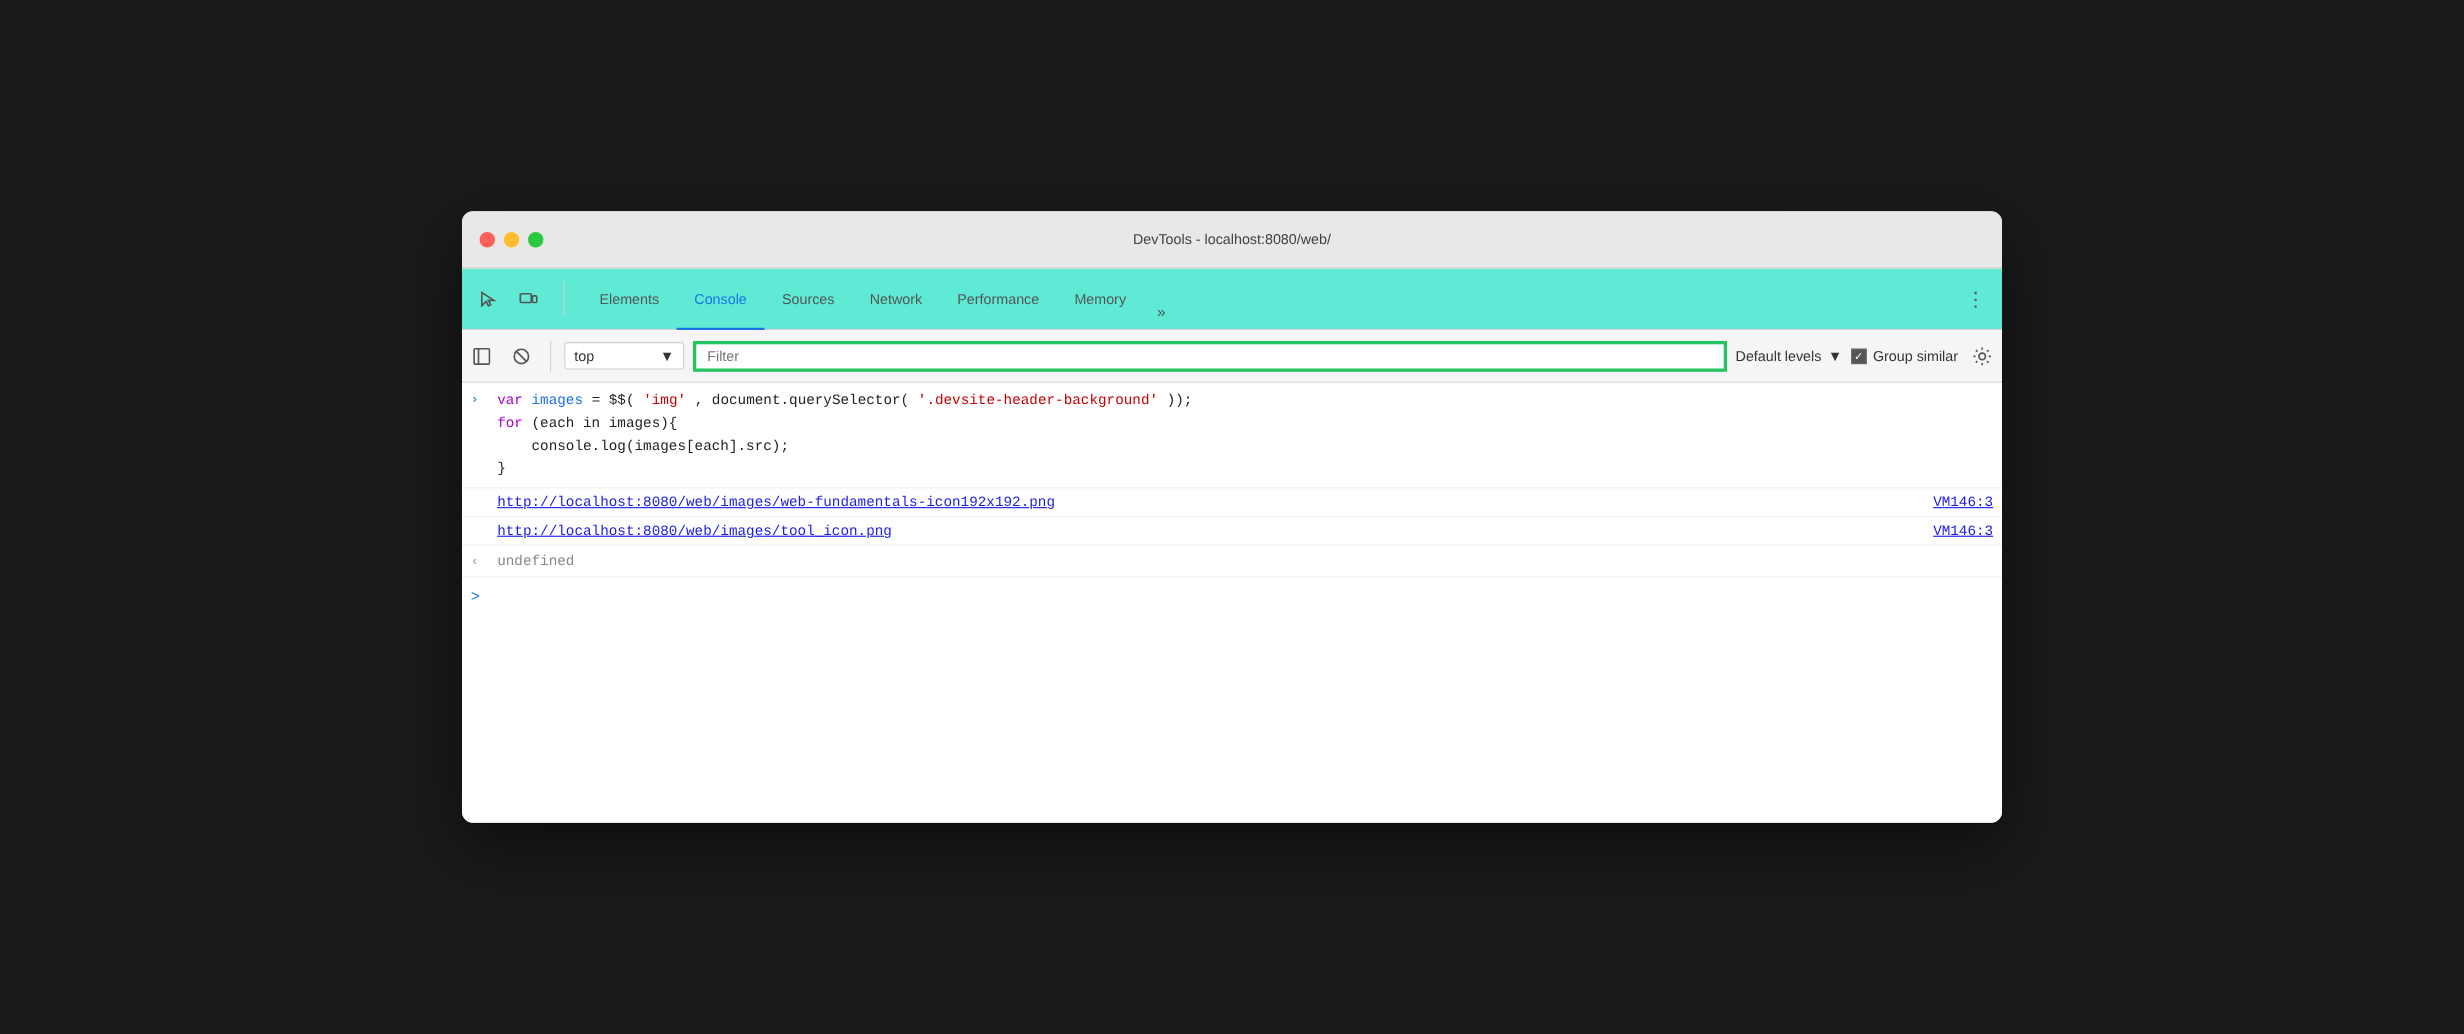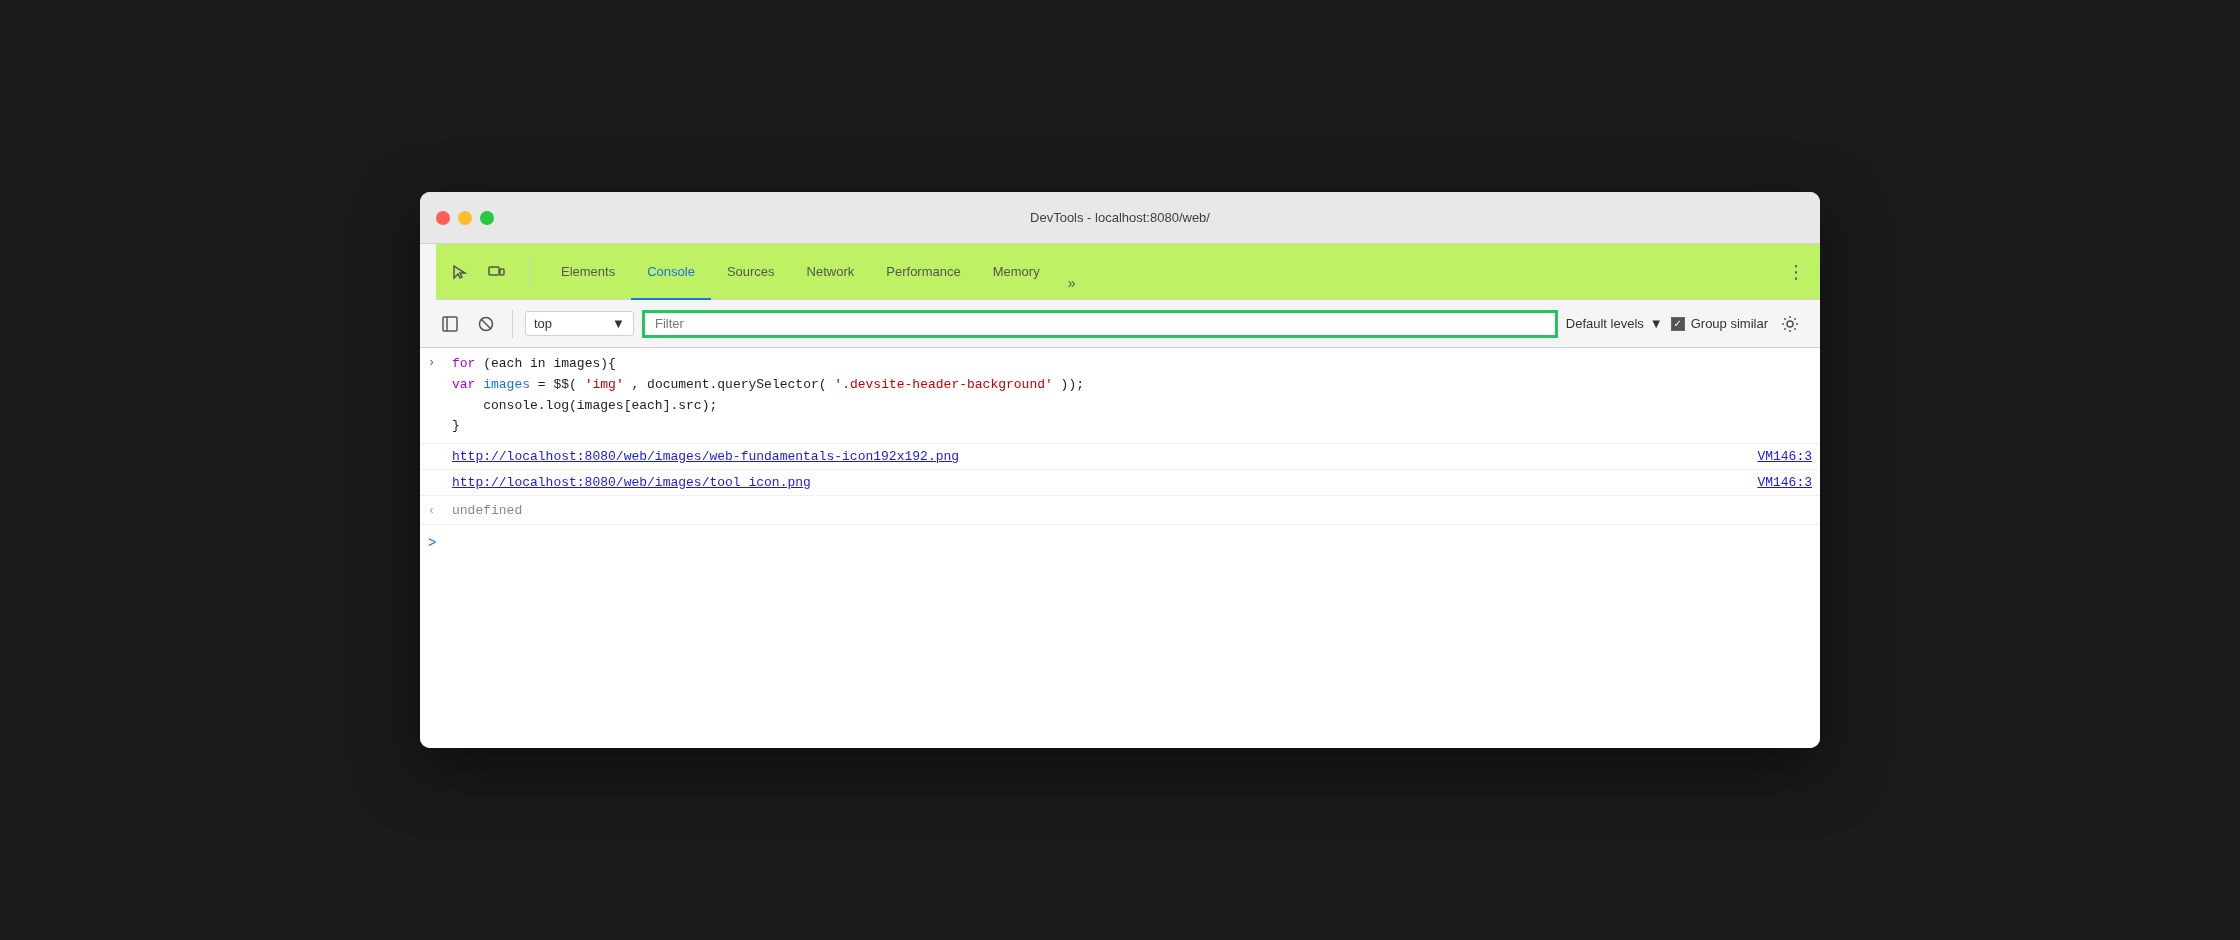--- a/index.html
+++ b/index.html
@@ -56,27 +56,26 @@
     .control.maximize { background: #28c840; }
 
     .title-bar-text {
       font-size: 13px;
       color: #404040;
       font-weight: 500;
     }
 
     
     .tab-bar {
-      background: #bef264;
+      background: #5eead4;
       border-bottom: 1px solid #d0d0d0;
       display: flex;
       align-items: center;
       height: 56px;
       padding: 0 8px;
-      margin-left: 16px;
     }
 
     .devtools-icons {
       display: flex;
       align-items: center;
       gap: 4px;
       margin-right: 16px;
       padding-right: 16px;
       border-right: 1px solid #d0d0d0;
     }
@@ -144,21 +143,21 @@
       margin-left: auto;
     }
 
     
     .console-toolbar {
       background: #f5f5f5;
       border-bottom: 1px solid #d0d0d0;
       display: flex;
       align-items: center;
       height: 48px;
-      padding: 0 16px;
+      padding: 0 4px;
       gap: 8px;
     }
 
     .toolbar-icon-btn {
       width: 28px;
       height: 28px;
       display: flex;
       align-items: center;
       justify-content: center;
       cursor: pointer;
@@ -426,35 +425,35 @@
         <path d="M9 1v2M9 15v2M1 9h2M15 9h2M3.22 3.22l1.41 1.41M13.36 13.36l1.41 1.41M3.22 14.78l1.41-1.41M13.36 4.64l1.41-1.41" stroke="#555" stroke-width="1.5"></path>
       </svg>
     </div>
   </div>
 
   <div class="console-content">
 
     <div class="console-entry">
       <span class="entry-arrow blue">›</span>
       <div class="code-block">
-        <div class="code-line">
-          <span class="kw-for">for</span>
-          <span class="plain"> (each in images){</span>
-        </div>
         <div class="code-line">
           <span class="kw-var">var</span>
           <span class="plain"> </span>
           <span class="var-name">images</span>
           <span class="plain"> = $$(</span>
           <span class="string-red">'img'</span>
           <span class="plain">, document.querySelector(</span>
           <span class="string-red">'.devsite-header-background'</span>
           <span class="plain">));</span>
         </div>
         <div class="code-line">
+          <span class="kw-for">for</span>
+          <span class="plain"> (each in images){</span>
+        </div>
+        <div class="code-line">
           <span class="plain">&nbsp;&nbsp;&nbsp;&nbsp;console.log(images[each].src);</span>
         </div>
         <div class="code-line">
           <span class="plain">}</span>
         </div>
       </div>
     </div>
 
     <div class="console-link-row">
       <span class="console-link">http://localhost:8080/web/images/web-fundamentals-icon192x192.png</span>

